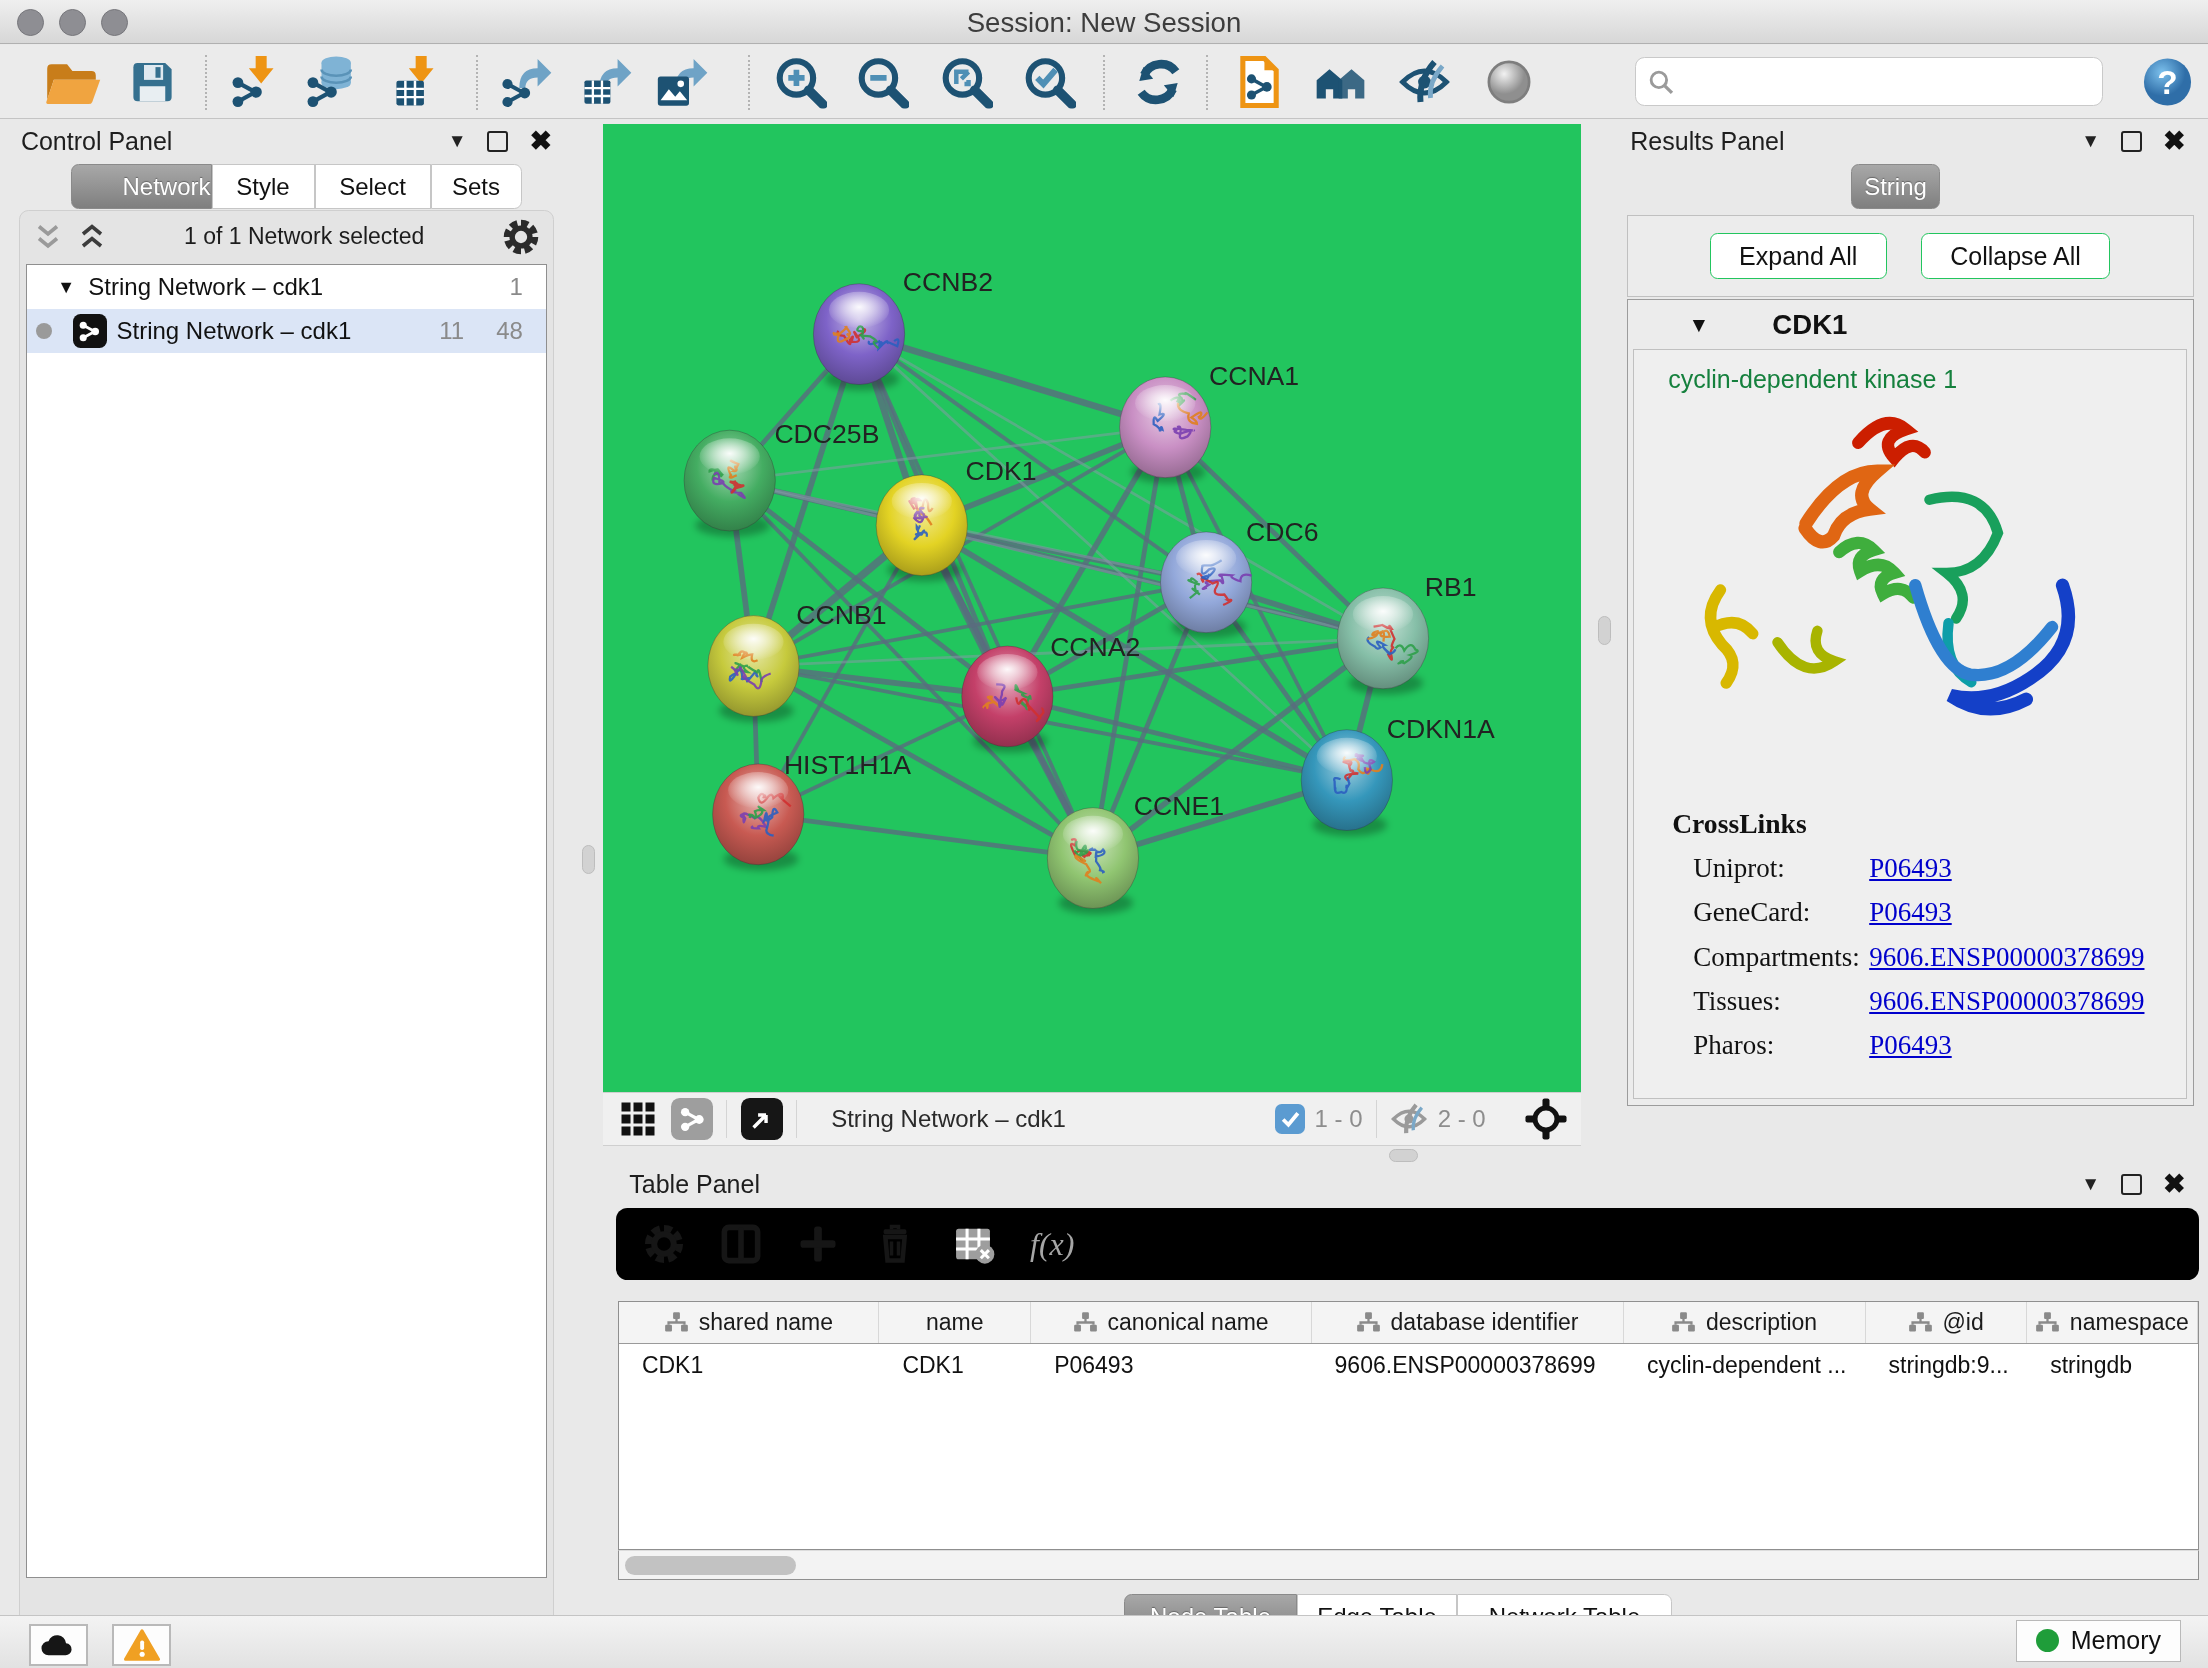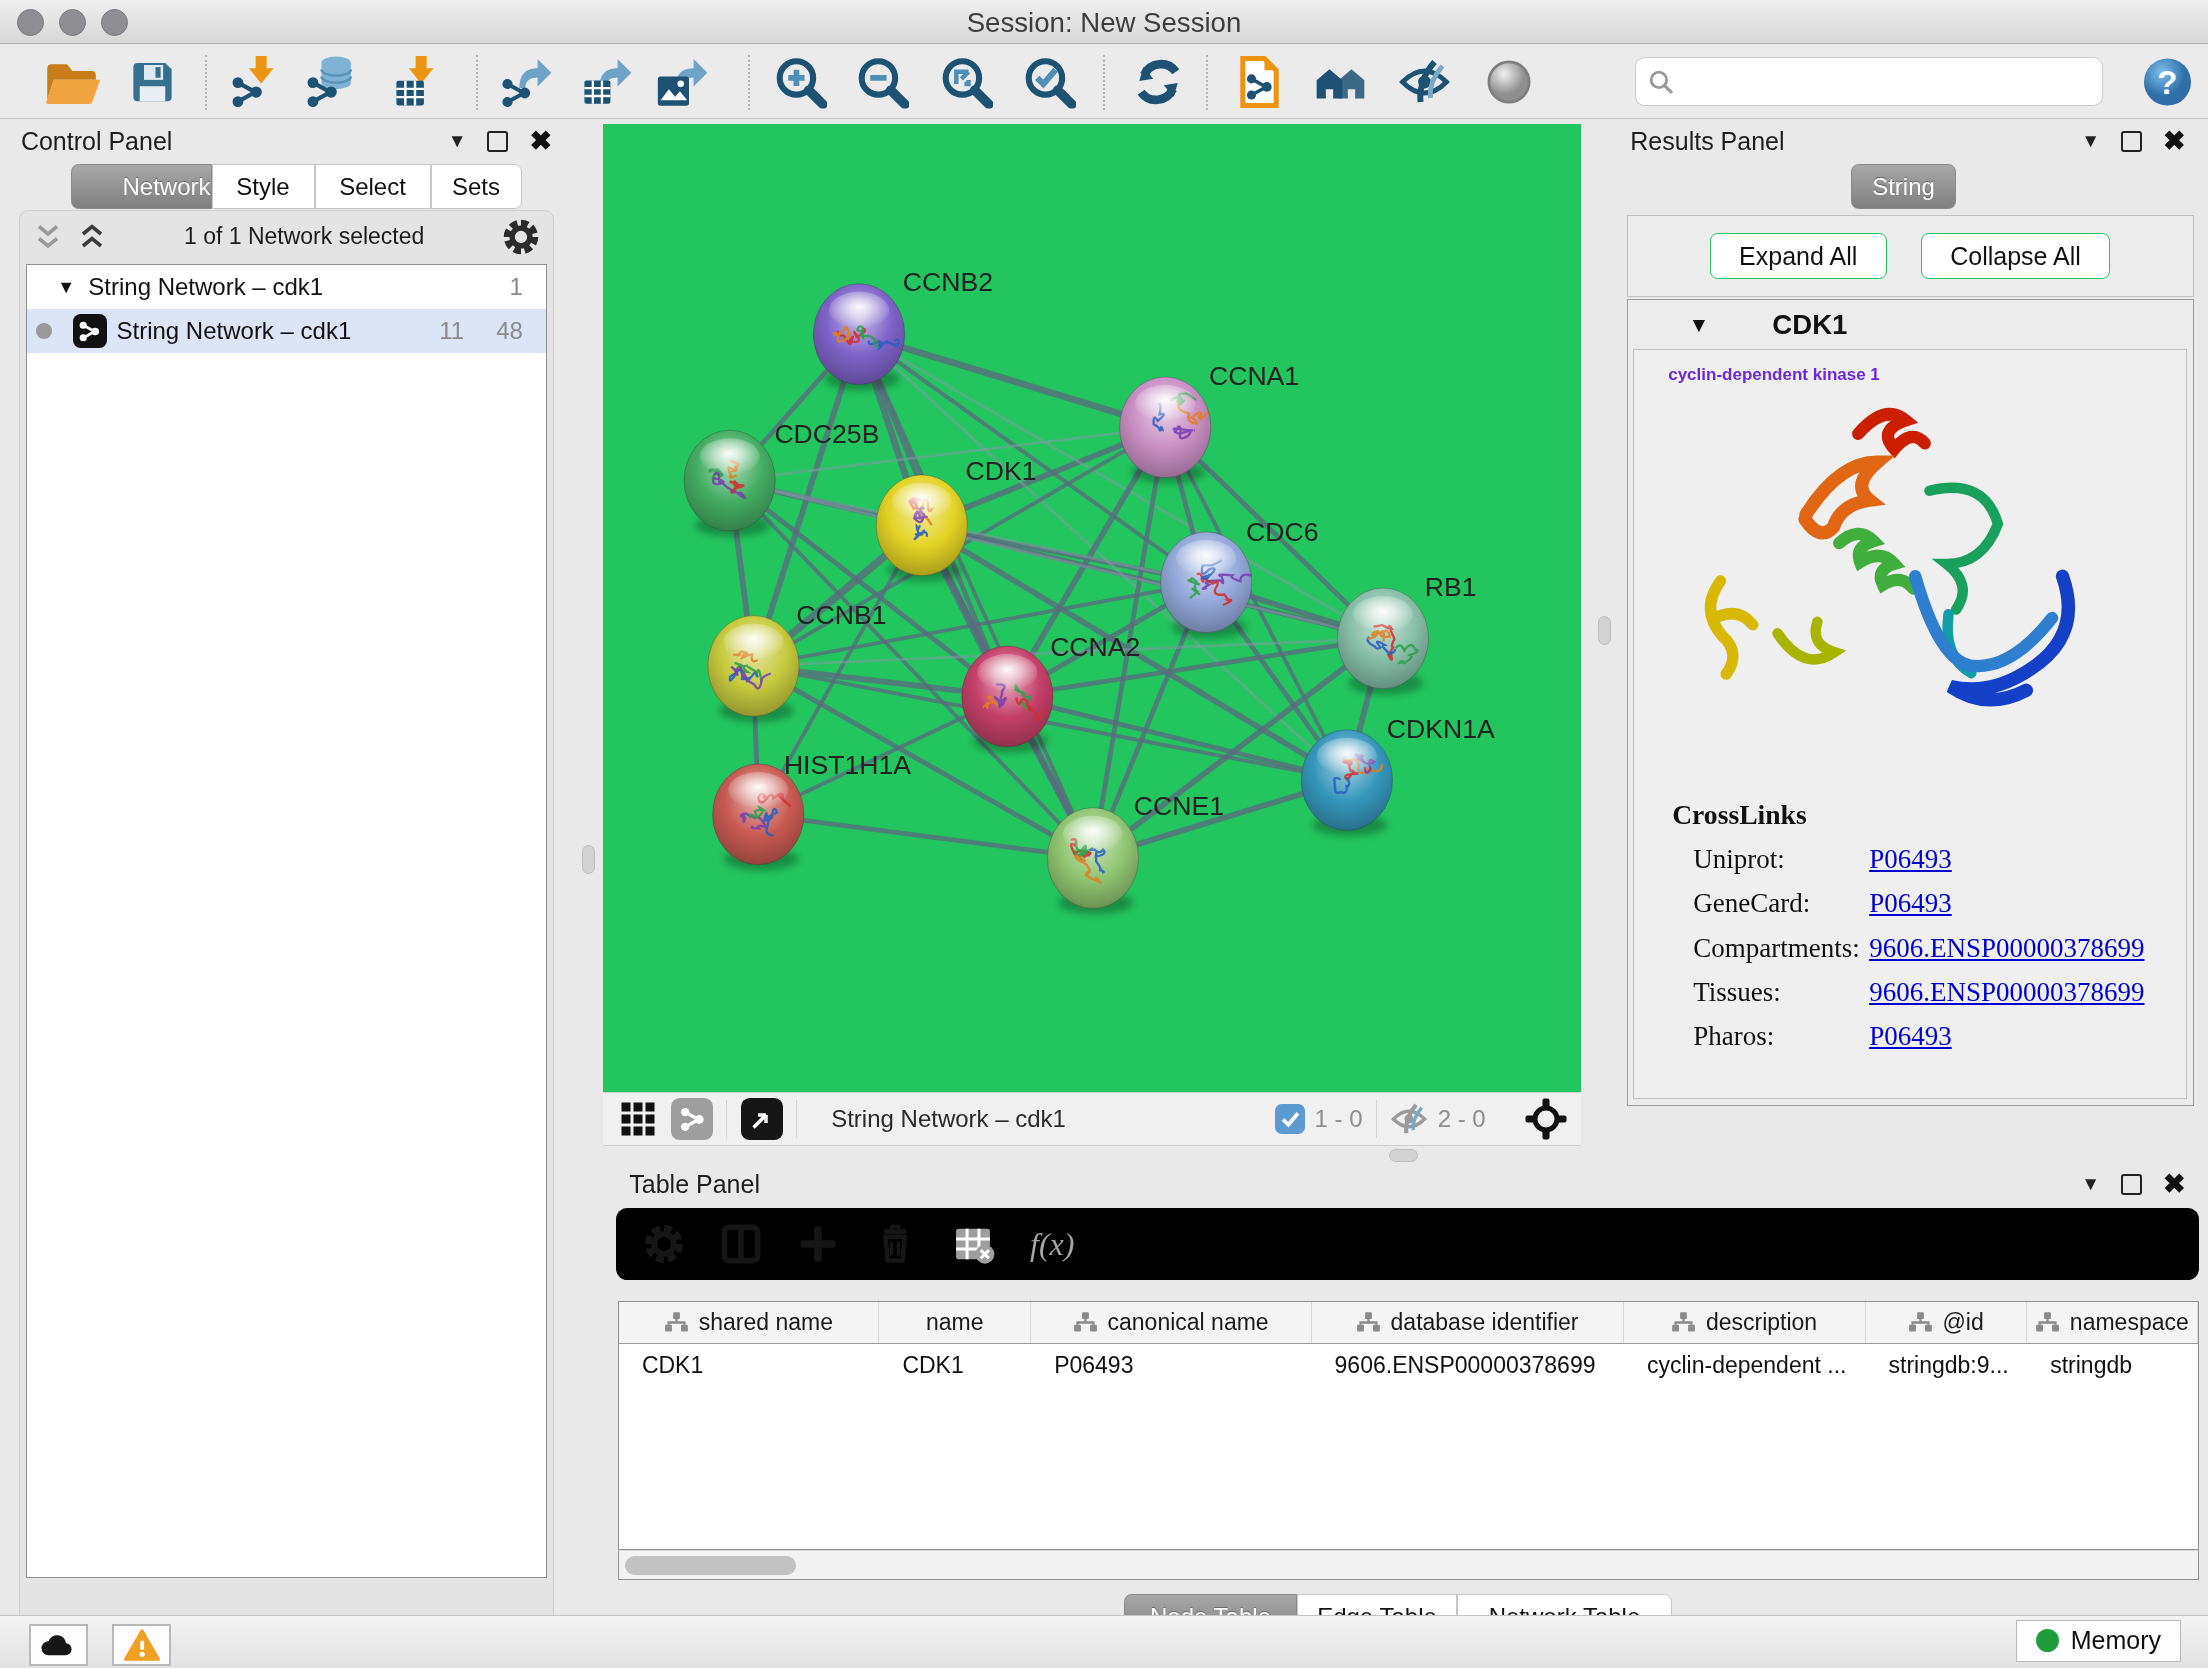--- a/index.html
+++ b/index.html
@@ -67,21 +67,21 @@
   .results-panel { position:absolute; left:1617px; top:124px; width:582px; height:1457px; }
   .rp-head { display:flex; justify-content:space-between; align-items:center; padding:0 13.3px; height:34px; }
   .rp-tab { position:absolute; left:234px; top:40px; width:105px; }
   .rp-btnbox { position:absolute; left:9.5px; top:91px; width:567px; height:82px; background:#ececec; border:1.9px solid #c0c0c0; display:flex; align-items:center; justify-content:center; gap:34px; }
   .rp-btn { background:#fff; border:1px solid #22c55e; border-radius:7.6px; font-size:25px; color:#111; padding:7.6px 28.5px; cursor:pointer; }
   .rp-section { position:absolute; left:9.5px; top:175px; width:567px; height:807px; background:#ececec; border:1.9px solid #9c9c9c; }
   .rp-sec-head { height:49px; display:flex; align-items:center; }
   .rp-sec-head .tri { margin-left:61px; font-size:21px; color:#111; }
   .rp-sec-head .name { margin-left:63px; font-size:27.6px; font-weight:bold; color:#111; }
   .rp-content { position:absolute; left:5.7px; top:49px; right:5.7px; bottom:5.7px; background:#efefef; border:1px solid #c0c0c0; }
-  .rp-desc { font-size:17px; color:#6d28d9; padding:15px 0 0 34px;font-weight:bold; }
+  .rp-desc { font-size:25px; color:#15803d; padding:15px 0 0 34px; }
   .xl-title { font-family:"Liberation Serif",serif; font-weight:bold; font-size:27.6px; color:#111; margin:25px 0 0 38px; }
   .xl-row { display:flex; margin:13.3px 0 0 59px; font-family:"Liberation Serif",serif; font-size:27px; }
   .xl-label { width:176px; color:#111; }
   .xl-link { color:#0000cc; text-decoration:underline; cursor:pointer; }
 
   
   .table-panel { position:absolute; left:616px; top:1168px; width:1583px; height:443px; }
   .tp-head { display:flex; justify-content:space-between; align-items:center; padding:0 13.3px; height:32px; }
   .tp-toolbar { position:absolute; left:0px; top:40px; width:1583px; height:72px; background:#000000; border-radius:11.4px;
     display:flex; align-items:center; gap:35px; padding:0 27px; }
@@ -632,21 +632,21 @@
   <div class="results-panel">
     <div class="rp-head">
       <span class="panel-title">Results Panel</span>
       <span class="panel-ctrls">
         <span class="pc-tri">▼</span>
         <span class="pc-box"></span>
         <span class="pc-x">✖</span>
       </span>
     </div>
     <div class="rp-tab">
-      <span class="tabbtn active" style="width:105px;border-radius:7.6px">String</span>
+      <span class="tabbtn active" style="width:89px;border-radius:7.6px">String</span>
     </div>
     <div class="rp-btnbox">
       <button class="rp-btn">Expand All</button>
       <button class="rp-btn">Collapse All</button>
     </div>
     <div class="rp-section">
       <div class="rp-sec-head">
         <span class="tri">▼</span>
         <span class="name">CDK1</span>
       </div>

